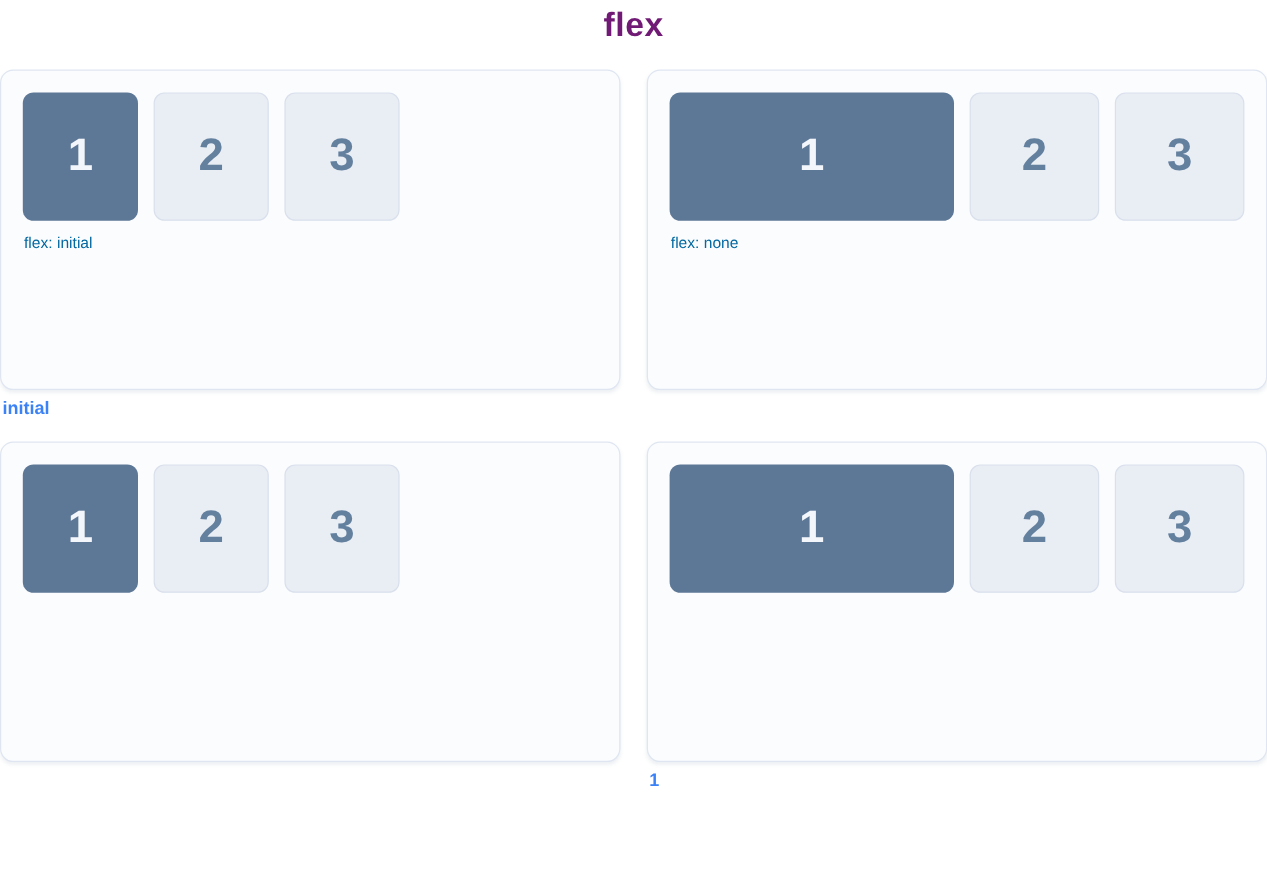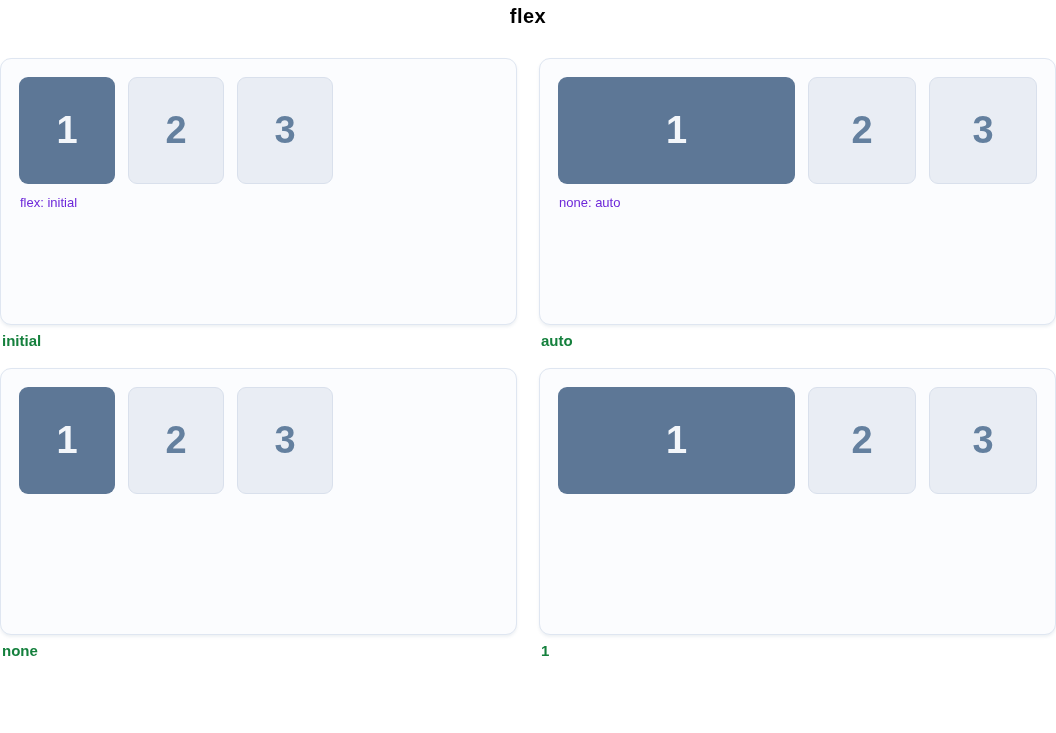--- a/index.html
+++ b/index.html
@@ -10,24 +10,24 @@
     height: 733px;
     background: #ffffff;
     font-family: "Liberation Sans", "DejaVu Sans", sans-serif;
     overflow: hidden;
   }
   .page-title {
     margin: 0;
     padding-top: 5px;
     height: 58px;
     text-align: center;
-    font-size: 20px;
+    font-size: 28px;
     font-weight: 700;
     letter-spacing: 0.5px;
-    color: #000000;
+    color: #701a75;
   }
   .demo-grid {
     display: grid;
     grid-template-columns: 1fr 1fr;
     column-gap: 22px;
     row-gap: 0;
     width: 1056px;
   }
   .cell { width: 517px; }
   .panel {
@@ -63,28 +63,28 @@
     color: #64809f;
   }
   
   .panel-grow .box-light { width: 108px; }
   .panel-grow .box-primary { flex: 1 1 auto; width: auto; }
   .flex-label {
     margin-top: 11px;
     padding-left: 1px;
     font-size: 13px;
     font-weight: 500;
-    color: #6d28d9;
+    color: #0369a1;
   }
   .caption {
     margin: 7px 0 16px 2px;
     height: 20px;
     font-size: 15px;
     font-weight: 700;
-    color: #15803d;
+    color: #3b82f6;
   }
 </style>
 </head>
 <body>
 
 <h1 class="page-title">flex</h1>
 
 <div class="demo-grid">
 
   <div class="cell">
@@ -99,34 +99,32 @@
     <div class="caption">initial</div>
   </div>
 
   <div class="cell">
     <div class="panel panel-grow">
       <div class="box-row">
         <div class="box box-primary">1</div>
         <div class="box box-light">2</div>
         <div class="box box-light">3</div>
       </div>
-      <div class="flex-label">none: auto</div>
+      <div class="flex-label">flex: none</div>
     </div>
-    <div class="caption">auto</div>
   </div>
 
   <div class="cell">
     <div class="panel">
       <div class="box-row">
         <div class="box box-primary">1</div>
         <div class="box box-light">2</div>
         <div class="box box-light">3</div>
       </div>
     </div>
-    <div class="caption">none</div>
   </div>
 
   <div class="cell">
     <div class="panel panel-grow">
       <div class="box-row">
         <div class="box box-primary">1</div>
         <div class="box box-light">2</div>
         <div class="box box-light">3</div>
       </div>
     </div>

